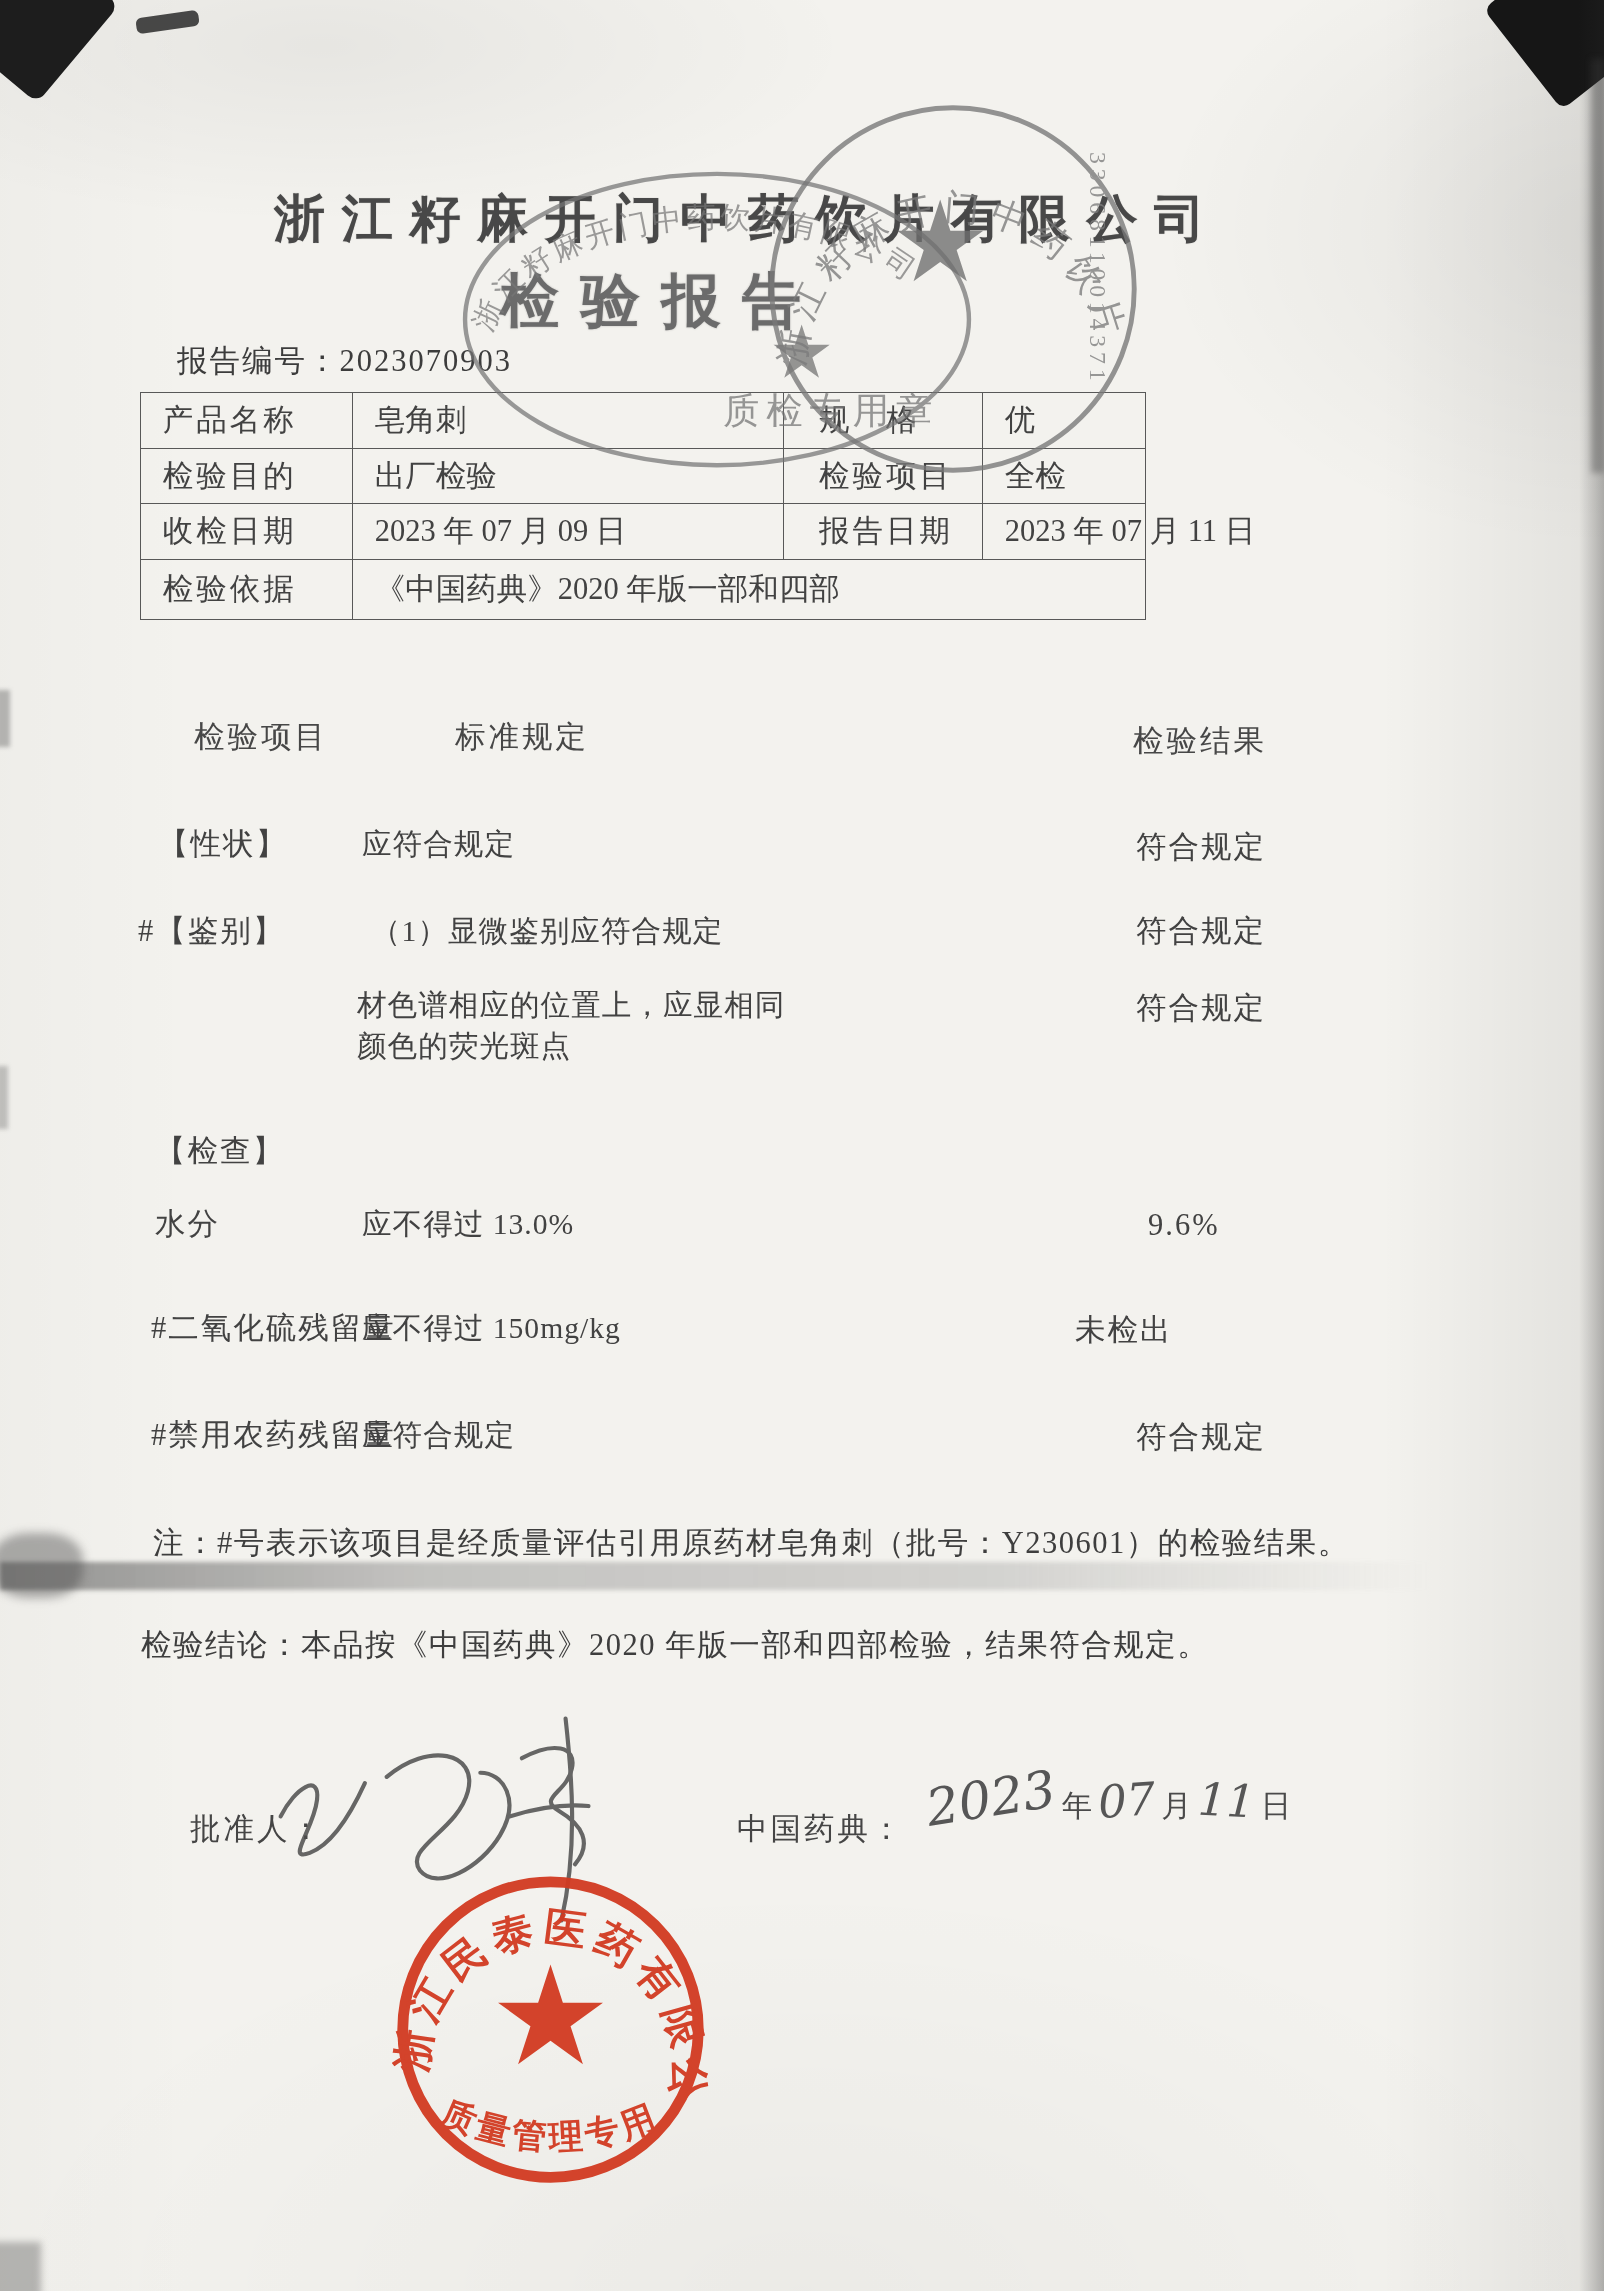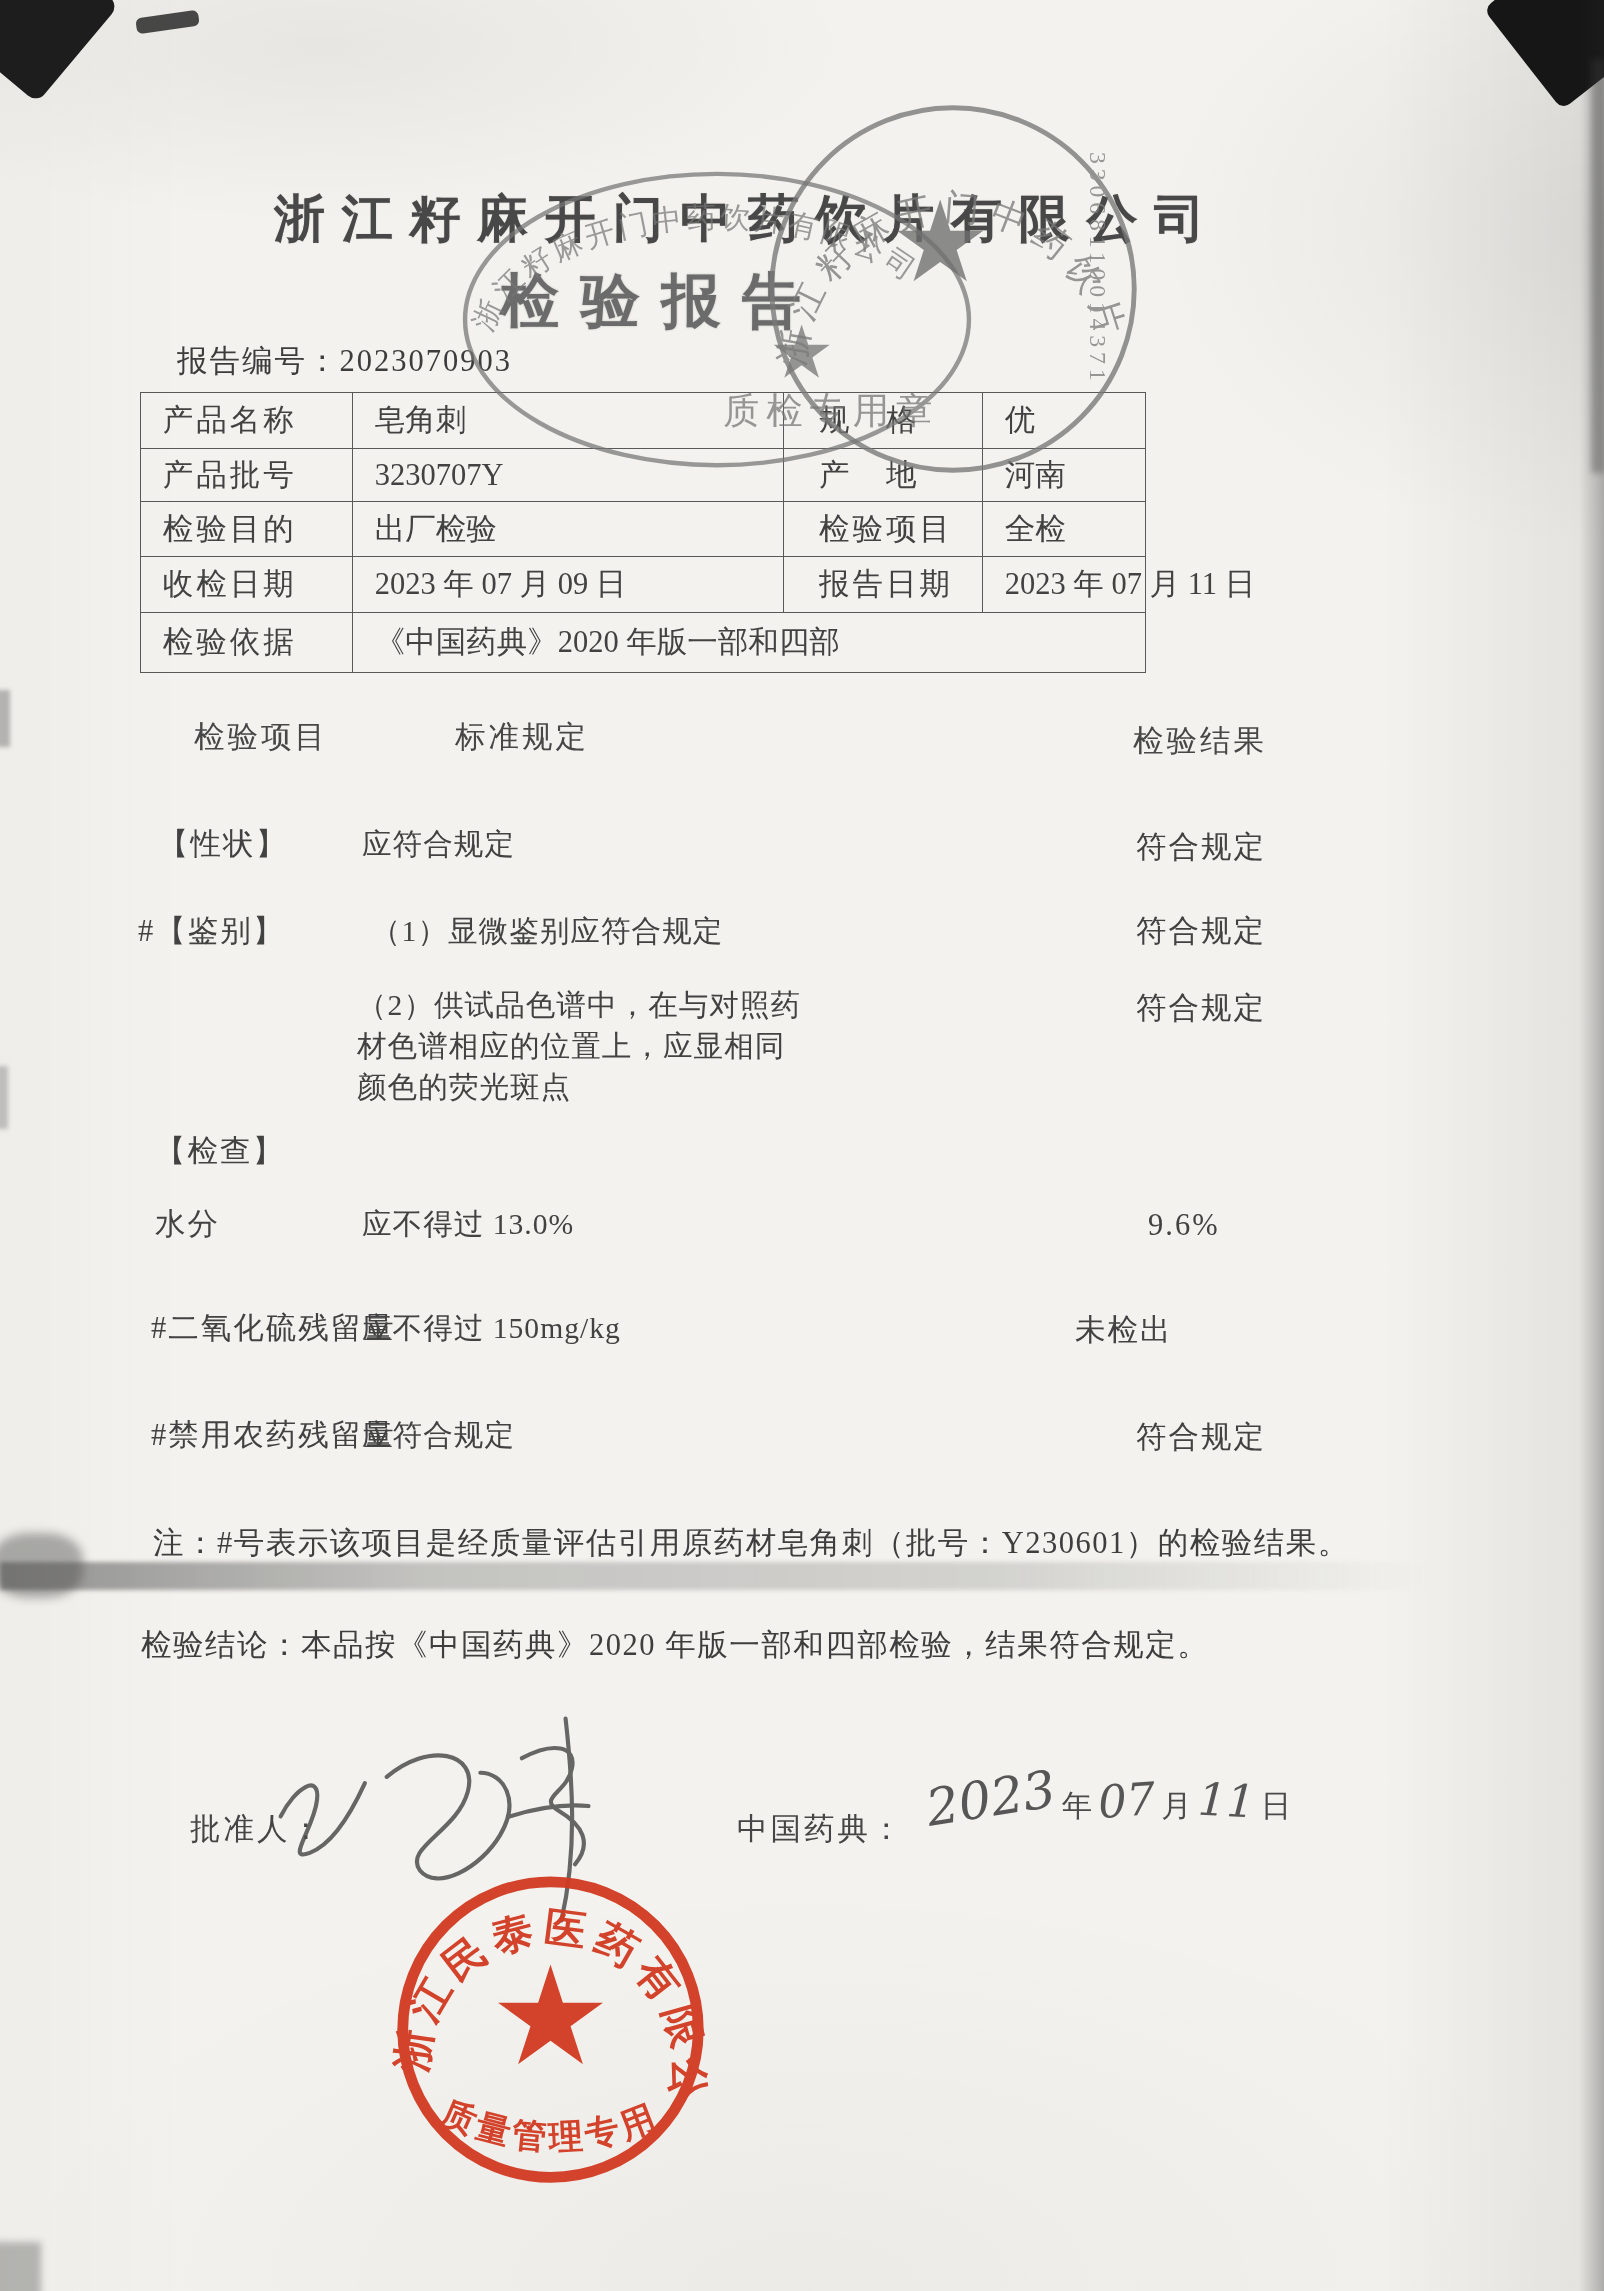--- a/index.html
+++ b/index.html
@@ -106,26 +106,20 @@
         <col style="width:199px">
         <col style="width:163px">
       </colgroup>
     <tbody>
         <tr class="r1">
       <td class="lab">产品名称</td>
       <td>皂角刺</td>
       <td class="lab ind">规　格</td>
       <td>优</td>
     </tr>
-    <tr class="r2">
-      <td class="lab">产品批号</td>
-      <td>3230707Y</td>
-      <td class="lab ind">产　地</td>
-      <td>河南</td>
-    </tr>
     <tr class="r3">
       <td class="lab">检验目的</td>
       <td>出厂检验</td>
       <td class="lab ind">检验项目</td>
       <td>全检</td>
     </tr>
     <tr class="r4">
       <td class="lab">收检日期</td>
       <td>2023 年 07 月 09 日</td>
       <td class="lab ind">报告日期</td>
@@ -144,21 +138,20 @@
 
   <div class="abs res-item" style="left:158px;top:824px">【性状】</div>
   <div class="abs res-std" style="left:362px;top:824px">应符合规定</div>
   <div class="abs res-val" style="left:1136px;top:827px">符合规定</div>
 
   <div class="abs res-item" style="left:138px;top:911px">#【鉴别】</div>
   <div class="abs res-std" style="left:371px;top:911px">（1）显微鉴别应符合规定</div>
   <div class="abs res-val" style="left:1136px;top:911px">符合规定</div>
 
   <div class="abs res-block" style="left:357px;top:985px">
-    <div>（2）供试品色谱中，在与对照药</div>
     <div>材色谱相应的位置上，应显相同</div>
     <div>颜色的荧光斑点</div>
   </div>
   <div class="abs res-val" style="left:1136px;top:988px">符合规定</div>
 
   <div class="abs res-item" style="left:155px;top:1131px">【检查】</div>
 
   <div class="abs res-item" style="left:155px;top:1204px">水分</div>
   <div class="abs res-std" style="left:362px;top:1204px">应不得过 13.0%</div>
   <div class="abs res-val" style="left:1148px;top:1208px">9.6%</div>

